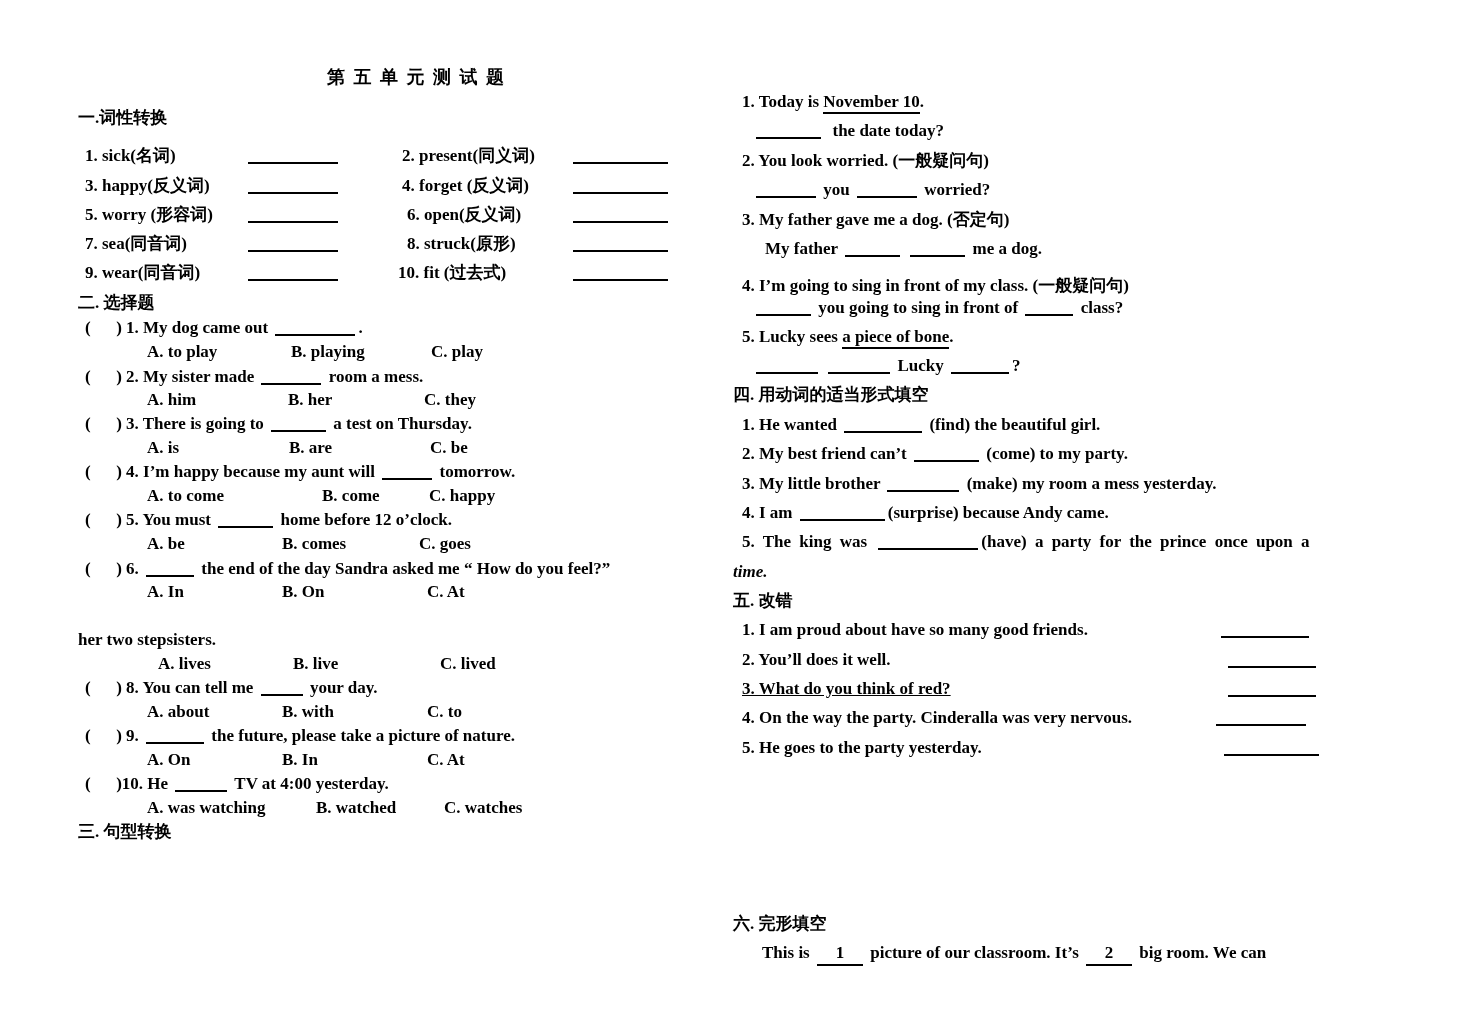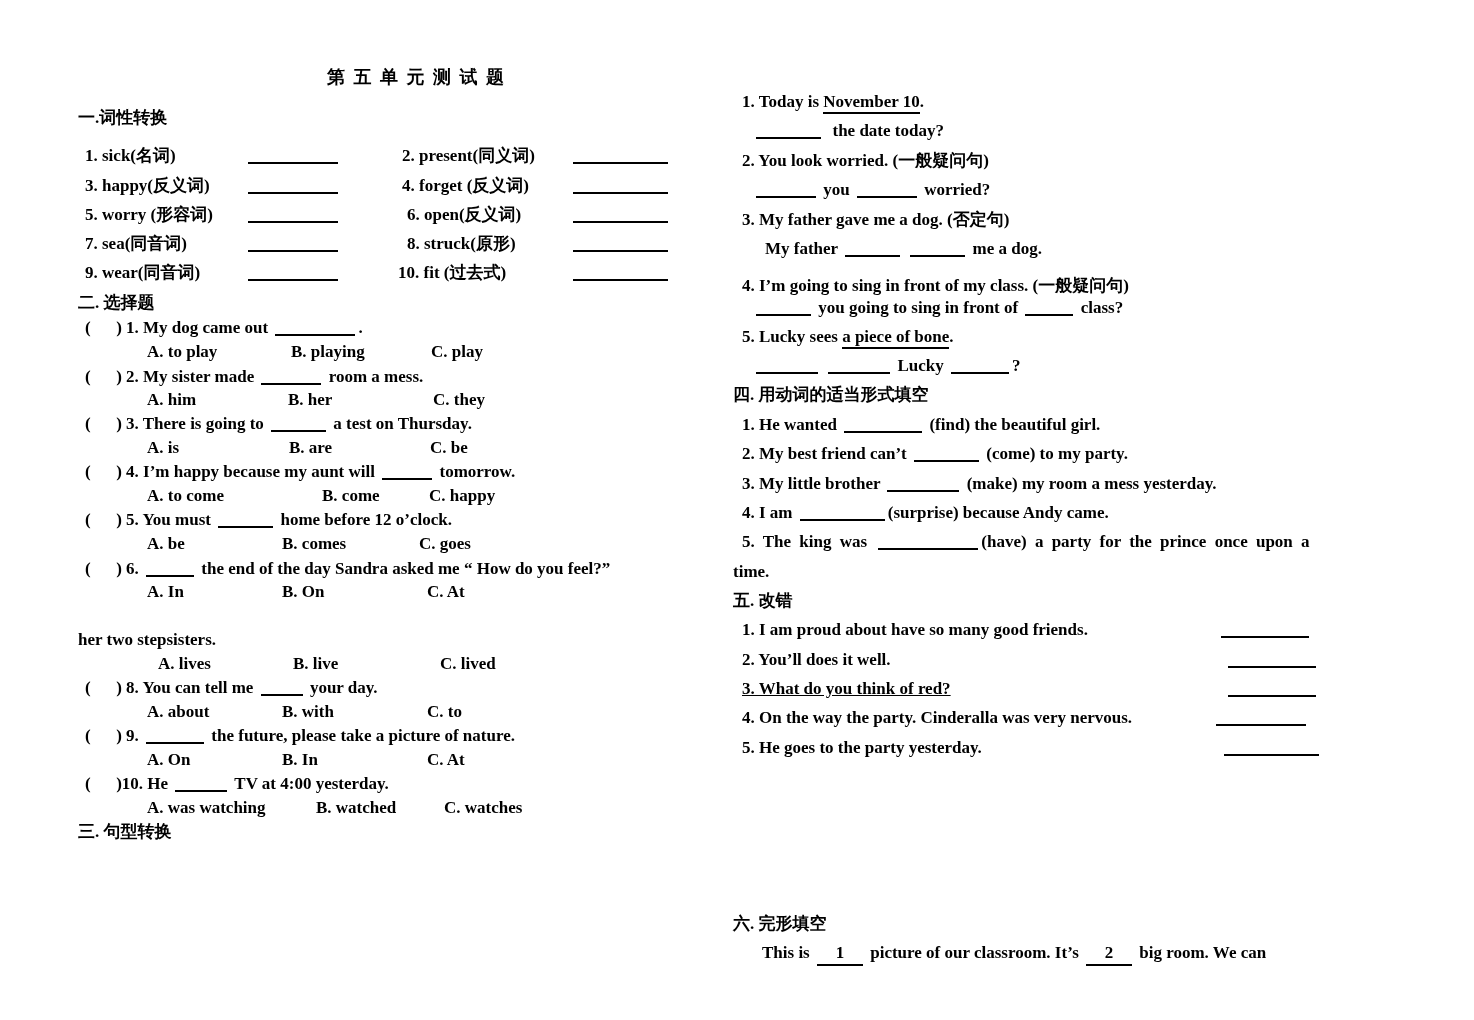--- a/index.html
+++ b/index.html
@@ -62,21 +62,21 @@
     <div class="line" style="left: 398px; top: 262px;"><span class="run">10. fit (过去式)</span></div>
     <div class="line" style="left: 570px; top: 262px;"><span class="blank" style="width: 95px;"></span></div>
     <div class="line" style="left: 78px; top: 292px;"><span class="run">二. 选择题</span></div>
     <div class="line" style="left: 85px; top: 317px;"><span class="run">(      ) 1. My dog came out </span><span class="blank" style="width: 80px;"></span><span class="run">.</span></div>
     <div class="line" style="left: 147px; top: 341px;"><span class="run">A. to play</span></div>
     <div class="line" style="left: 291px; top: 341px;"><span class="run">B. playing</span></div>
     <div class="line" style="left: 431px; top: 341px;"><span class="run">C. play</span></div>
     <div class="line" style="left: 85px; top: 366px;"><span class="run">(      ) 2. My sister made </span><span class="blank" style="width: 60px;"></span><span class="run"> room a mess.</span></div>
     <div class="line" style="left: 147px; top: 389px;"><span class="run">A. him</span></div>
     <div class="line" style="left: 288px; top: 389px;"><span class="run">B. her</span></div>
-    <div class="line" style="left: 433px; top: 389px; text-align: right;"><span class="run">C. they</span></div>
+    <div class="line" style="left: 424px; top: 389px; text-align: right;"><span class="run">C. they</span></div>
     <div class="line" style="left: 85px; top: 413px;"><span class="run">(      ) 3. There is going to </span><span class="blank" style="width: 55px;"></span><span class="run"> a test on Thursday.</span></div>
     <div class="line" style="left: 147px; top: 437px;"><span class="run">A. is</span></div>
     <div class="line" style="left: 289px; top: 437px;"><span class="run">B. are</span></div>
     <div class="line" style="left: 430px; top: 437px;"><span class="run">C. be</span></div>
     <div class="line" style="left: 85px; top: 461px;"><span class="run">(      ) 4. I’m happy because my aunt will </span><span class="blank" style="width: 50px;"></span><span class="run"> tomorrow.</span></div>
     <div class="line" style="left: 147px; top: 485px; text-align: center;"><span class="run">A. to come</span></div>
     <div class="line" style="left: 290px; top: 485px; margin-left: 32px;"><span class="run">B. come</span></div>
     <div class="line" style="left: 429px; top: 485px;"><span class="run">C. happy</span></div>
     <div class="line" style="left: 85px; top: 509px;"><span class="run">(      ) 5. You must </span><span class="blank" style="width: 55px;"></span><span class="run"> home before 12 o’clock.</span></div>
     <div class="line" style="left: 147px; top: 533px;"><span class="run">A. be</span></div>
@@ -112,21 +112,21 @@
     <div class="line" style="left: 742px; top: 253px; margin-top: 22px;"><span class="run">4. I’m going to sing in front of my class. (一般疑问句)</span></div>
     <div class="line" style="left: 753px; top: 297px;"><span class="blank" style="width: 55px;"></span><span class="run"> you going to sing in front of </span><span class="blank" style="width: 48px;"></span><span class="run"> class?</span></div>
     <div class="line" style="left: 742px; top: 326px;"><span class="run">5. Lucky sees </span><span class="run u">a piece of bone</span><span class="run">.</span></div>
     <div class="line" style="left: 753px; top: 355px;"><span class="blank" style="width: 62px;"></span><span class="run"> </span><span class="blank" style="width: 62px;"></span><span class="run"> Lucky </span><span class="blank" style="width: 58px;"></span><span class="run">?</span></div>
     <div class="line" style="left: 733px; top: 384px;"><span class="run">四. 用动词的适当形式填空</span></div>
     <div class="line" style="left: 742px; top: 414px;"><span class="run">1. He wanted </span><span class="blank" style="width: 78px;"></span><span class="run"> (find) the beautiful girl.</span></div>
     <div class="line" style="left: 742px; top: 443px;"><span class="run">2. My best friend can’t </span><span class="blank" style="width: 65px;"></span><span class="run"> (come) to my party.</span></div>
     <div class="line" style="left: 742px; top: 473px;"><span class="run">3. My little brother </span><span class="blank" style="width: 72px;"></span><span class="run"> (make) my room a mess yesterday.</span></div>
     <div class="line" style="left: 742px; top: 502px;"><span class="run">4. I am </span><span class="blank" style="width: 85px;"></span><span class="run">(surprise) because Andy came.</span></div>
     <div class="line" style="left: 742px; top: 531px; word-spacing: 4px;"><span class="run">5. The king was </span><span class="blank" style="width: 100px;"></span><span class="run">(have) a party for the prince once upon a</span></div>
-    <div class="line" style="left: 733px; top: 561px;"><span class="run">time.</span></div>
+    <div class="line" style="left: 733px; top: 561px; font-style: italic;"><span class="run">time.</span></div>
     <div class="line" style="left: 733px; top: 590px;"><span class="run">五. 改错</span></div>
     <div class="line" style="left: 742px; top: 619px;"><span class="run">1. I am proud about have so many good friends.</span></div>
     <div class="line" style="left: 1218px; top: 619px;"><span class="blank" style="width: 88px;"></span></div>
     <div class="line" style="left: 742px; top: 649px;"><span class="run">2. You’ll does it well.</span></div>
     <div class="line" style="left: 1225px; top: 649px;"><span class="blank" style="width: 88px;"></span></div>
     <div class="line" style="left: 742px; top: 678px; text-decoration: underline;"><span class="run">3. What do you think of red?</span></div>
     <div class="line" style="left: 1225px; top: 678px;"><span class="blank" style="width: 88px;"></span></div>
     <div class="line" style="left: 742px; top: 707px;"><span class="run">4. On the way the party. Cinderalla was very nervous.</span></div>
     <div class="line" style="left: 1213px; top: 707px;"><span class="blank" style="width: 90px;"></span></div>
     <div class="line" style="left: 742px; top: 737px;"><span class="run">5. He goes to the party yesterday.</span></div>

